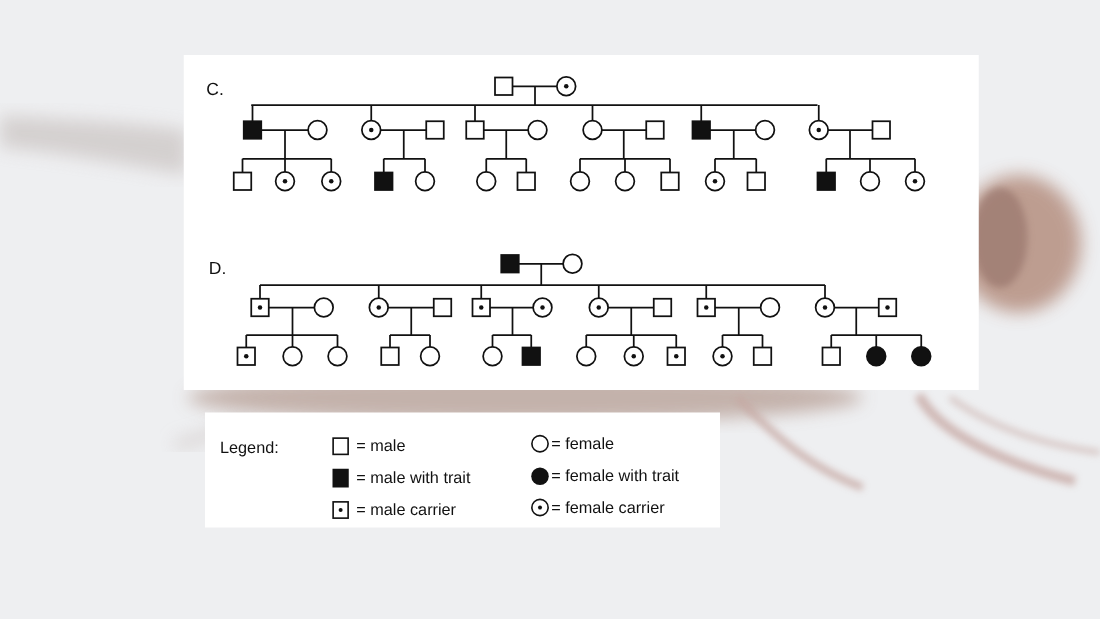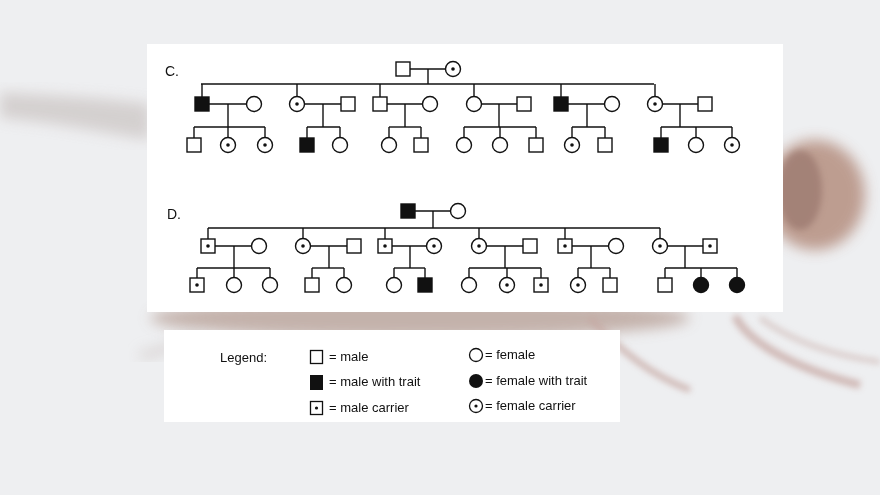--- a/index.html
+++ b/index.html
@@ -211,21 +211,21 @@
         <circle cx="660" cy="246" r="1.8" fill="#111"></circle>
         <rect x="703" y="239" width="14" height="14" fill="#fff" stroke="#111" stroke-width="1.4"></rect>
         <circle cx="710" cy="246" r="1.8" fill="#111"></circle>
         <rect x="658" y="278" width="14" height="14" fill="#fff" stroke="#111" stroke-width="1.4"></rect>
         <circle cx="701" cy="285" r="7.5" fill="#111" stroke="#111" stroke-width="1.4"></circle>
         <circle cx="737" cy="285" r="7.5" fill="#111" stroke="#111" stroke-width="1.4"></circle>
       </g>
   </svg>
 </div>
 
-<div class="panel" style="left:164px; top:330px; width:412px; height:92px;padding-left:44px;">
+<div class="panel" style="left:164px; top:330px; width:412px; height:92px;">
   <svg width="412" height="92" viewBox="164 330 412 92" xmlns="http://www.w3.org/2000/svg">
     <text class="legend-text" x="176" y="362">Legend:</text>
 
     <rect x="266.5" y="350.5" width="12" height="13" fill="#fff" stroke="#111" stroke-width="1.3"></rect>
     <text class="legend-text" x="285" y="361">= male</text>
 
     <circle cx="432" cy="355" r="6.5" fill="#fff" stroke="#111" stroke-width="1.3"></circle>
     <text class="legend-text" x="441" y="359">= female</text>
 
     <rect x="266" y="375" width="13" height="15" fill="#111"></rect>

